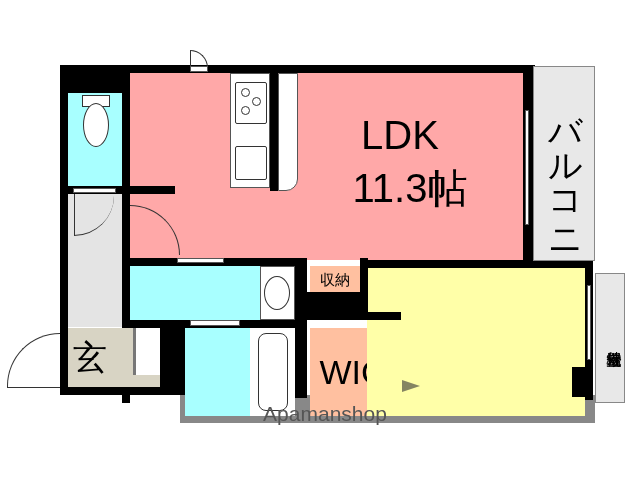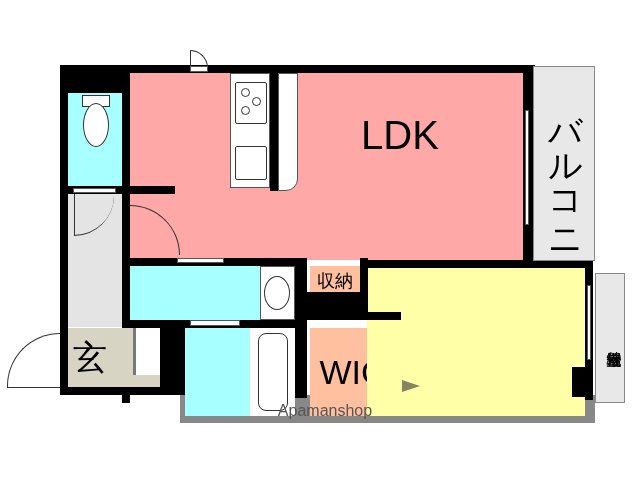--- a/index.html
+++ b/index.html
@@ -19,20 +19,21 @@
   <div class="abs wall" style="left:60px;top:65px;width:475px;height:8px;"></div>
   <div class="abs wall" style="left:60px;top:65px;width:65px;height:28px;"></div>
   <div class="abs wall" style="left:60px;top:65px;width:8px;height:330px;"></div>
   <div class="abs wall" style="left:60px;top:387px;width:128px;height:8px;"></div>
   <div class="abs wall" style="left:523px;top:65px;width:10px;height:200px;"></div>
   <div class="abs wall" style="left:365px;top:258px;width:228px;height:10px;"></div>
   <div class="abs wall" style="left:585px;top:258px;width:8px;height:142px;"></div>
 
   <div class="abs" style="left:130px;top:73px;width:393px;height:187px;background:#ffa8a8;"></div>
   <div class="lbl" style="left:340px;top:115px;width:120px;font-size:40px;">LDK</div>
+  <div class="lbl" style="left:330px;top:168px;width:160px;font-size:40px;">11.3帖</div>
 
   <div class="abs" style="left:230px;top:73px;width:40px;height:115px;background:#fff;border:1px solid #555;"></div>
   <div class="abs" style="left:235px;top:82px;width:32px;height:42px;border:1px solid #333;border-radius:2px;background:#fff;"></div>
   <div class="abs" style="left:241px;top:88px;width:9px;height:9px;border:1px solid #333;border-radius:50%;"></div>
   <div class="abs" style="left:252px;top:97px;width:9px;height:9px;border:1px solid #333;border-radius:50%;"></div>
   <div class="abs" style="left:241px;top:106px;width:9px;height:9px;border:1px solid #333;border-radius:50%;"></div>
   <div class="abs" style="left:235px;top:146px;width:32px;height:34px;border:1px solid #333;border-radius:2px;"></div>
   <div class="abs wall" style="left:270px;top:73px;width:8px;height:118px;"></div>
   <div class="abs" style="left:278px;top:73px;width:20px;height:118px;background:#fff;border:1px solid #555;border-radius:0 0 12px 0;"></div>
 
@@ -52,21 +53,21 @@
 
   <div class="abs wall" style="left:122px;top:258px;width:185px;height:8px;"></div>
   <div class="abs" style="left:177px;top:258px;width:47px;height:5px;background:#fff;border:1px solid #555;"></div>
   <div class="abs" style="left:130px;top:266px;width:130px;height:54px;background:#a8ffff;"></div>
   <div class="abs" style="left:260px;top:266px;width:35px;height:54px;background:#fff;border:1px solid #555;"></div>
   <div class="abs" style="left:264px;top:276px;width:26px;height:34px;border:1px solid #333;border-radius:50%;"></div>
   <div class="abs wall" style="left:295px;top:258px;width:12px;height:140px;"></div>
   <div class="abs wall" style="left:122px;top:320px;width:185px;height:8px;"></div>
 
   <div class="abs" style="left:310px;top:266px;width:50px;height:26px;background:#ffc0a0;"></div>
-  <div class="lbl" style="left:310px;top:272px;width:50px;font-size:18px;">収納</div>
+  <div class="lbl" style="left:310px;top:272px;width:50px;font-size:15px;">収納</div>
   <div class="abs wall" style="left:307px;top:292px;width:60px;height:28px;"></div>
 
   <div class="abs" style="left:68px;top:328px;width:92px;height:59px;background:#d8d4c4;"></div>
   <div class="abs" style="left:133px;top:328px;width:27px;height:47px;background:#fff;border-left:3px solid #777;"></div>
   <div class="lbl" style="left:70px;top:340px;width:40px;font-size:34px;">玄</div>
   <div class="abs" style="left:7px;top:333px;width:53px;height:55px;border-top:1px solid #333;border-left:1px solid #333;border-radius:53px 0 0 0;border-bottom:1px solid #333;"></div>
   <div class="abs wall" style="left:160px;top:320px;width:25px;height:75px;"></div>
 
   <div class="abs" style="left:185px;top:328px;width:65px;height:88px;background:#a8ffff;"></div>
   <div class="abs" style="left:190px;top:320px;width:50px;height:6px;background:#fff;border:1px solid #555;"></div>
@@ -86,14 +87,14 @@
 
   <div class="abs" style="left:533px;top:66px;width:62px;height:195px;background:#e8e8e8;border:1px solid #888;"></div>
   <div class="lbl vtext" style="left:543px;top:85px;width:40px;height:170px;font-size:34px;">バルコニー</div>
   <div class="abs" style="left:525px;top:110px;width:4px;height:115px;background:#fff;border:1px solid #555;"></div>
 
   <div class="abs" style="left:595px;top:273px;width:30px;height:130px;background:#e8e8e8;border:1px solid #888;"></div>
   <div class="lbl vtext" style="left:598px;top:285px;width:24px;height:110px;font-size:15px;">室外機置場</div>
 
   <div class="abs" style="left:402px;top:380px;width:0;height:0;border-top:6px solid transparent;border-bottom:6px solid transparent;border-left:18px solid #333;opacity:.6;"></div>
 
-  <div class="lbl" style="left:245px;top:403px;width:160px;font-size:16px;color:#555;">Apamanshop</div>
+  <div class="lbl" style="left:245px;top:403px;width:160px;font-size:21px;color:#555;">Apamanshop</div>
 </div>
 
 </body></html>

